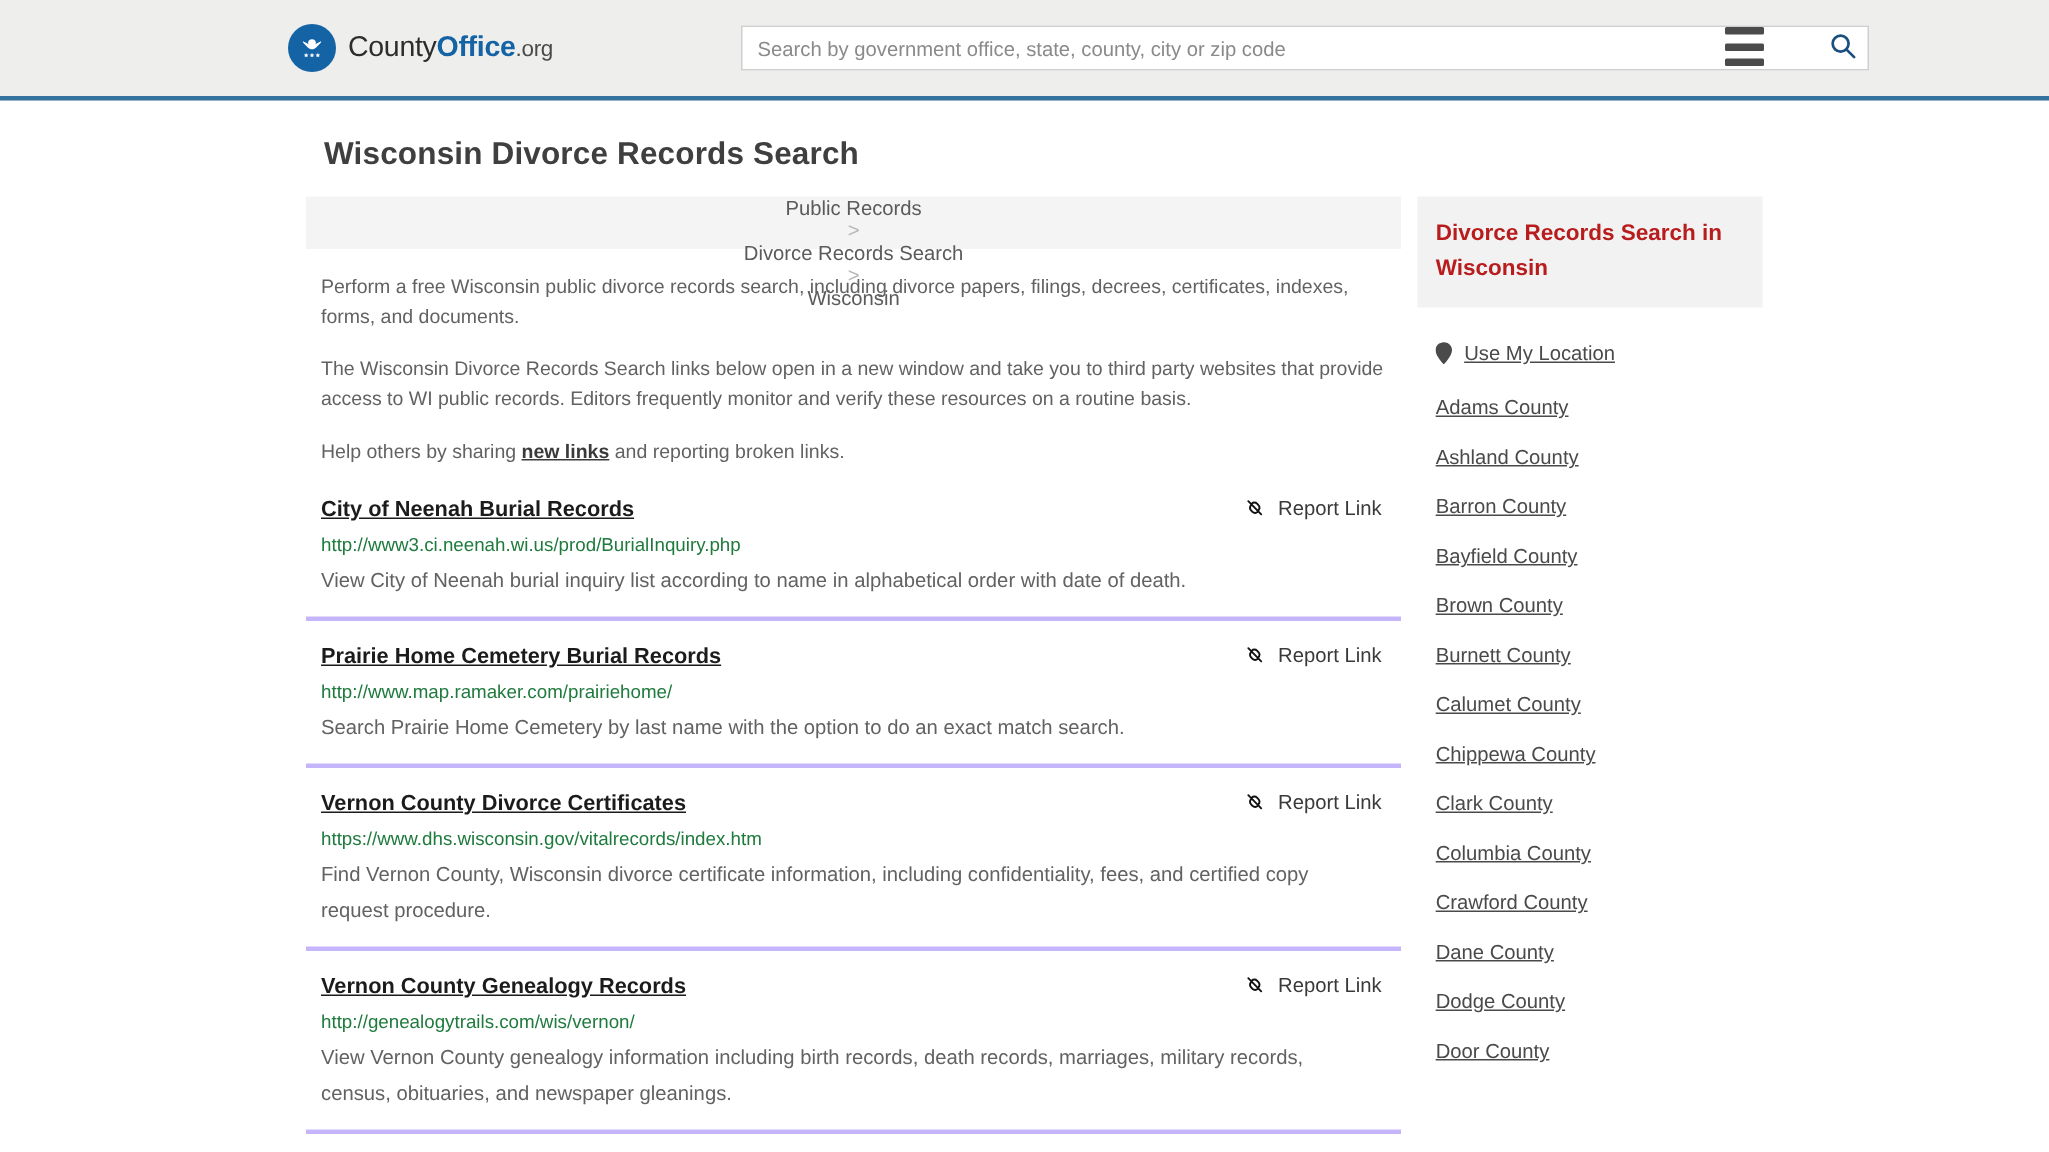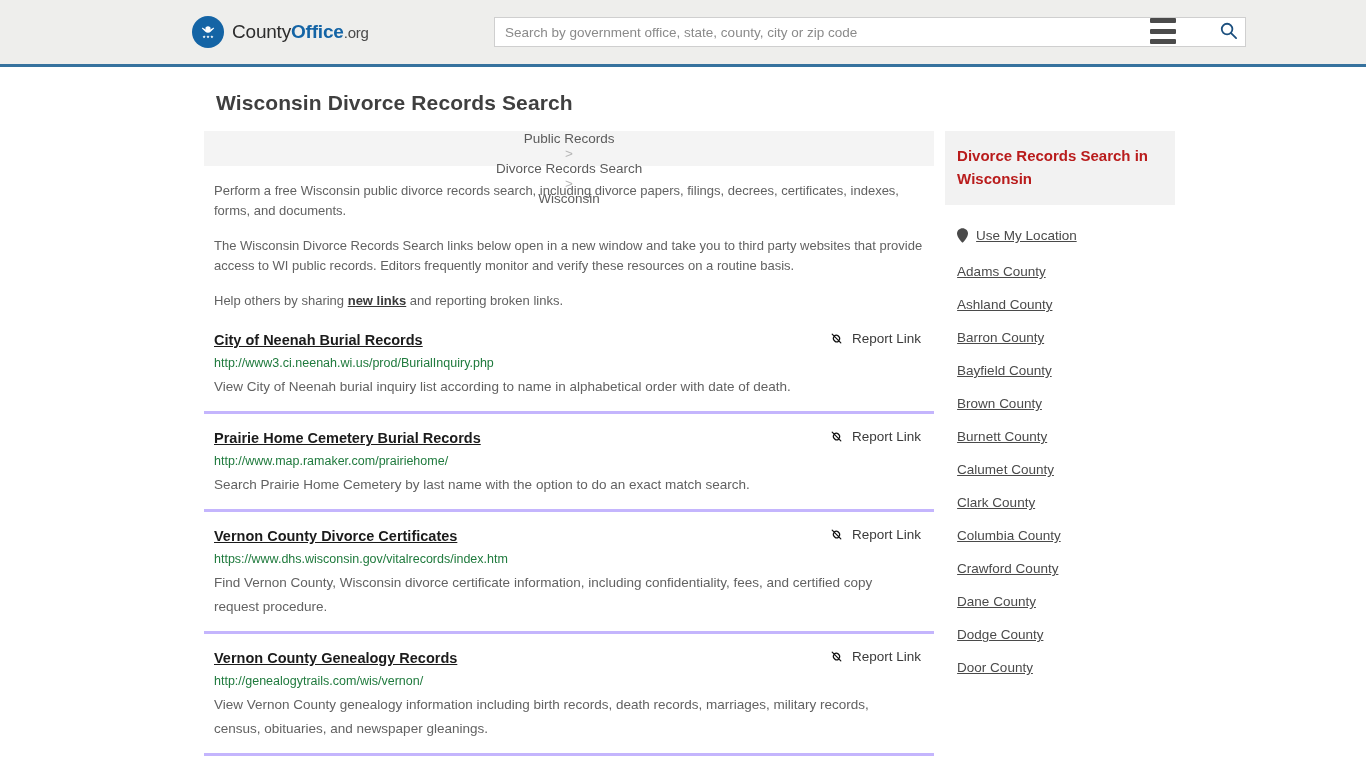--- a/index.html
+++ b/index.html
@@ -414,20 +414,23 @@
           <div class="side-item">
               <a href="#">Brown County</a>
             </div>
           <div class="side-item">
               <a href="#">Burnett County</a>
             </div>
           <div class="side-item">
               <a href="#">Calumet County</a>
             </div>
           <div class="side-item">
+              <a href="#">Chippewa County</a>
+            </div>
+          <div class="side-item">
               <a href="#">Clark County</a>
             </div>
           <div class="side-item">
               <a href="#">Columbia County</a>
             </div>
           <div class="side-item">
               <a href="#">Crawford County</a>
             </div>
           <div class="side-item">
               <a href="#">Dane County</a>

